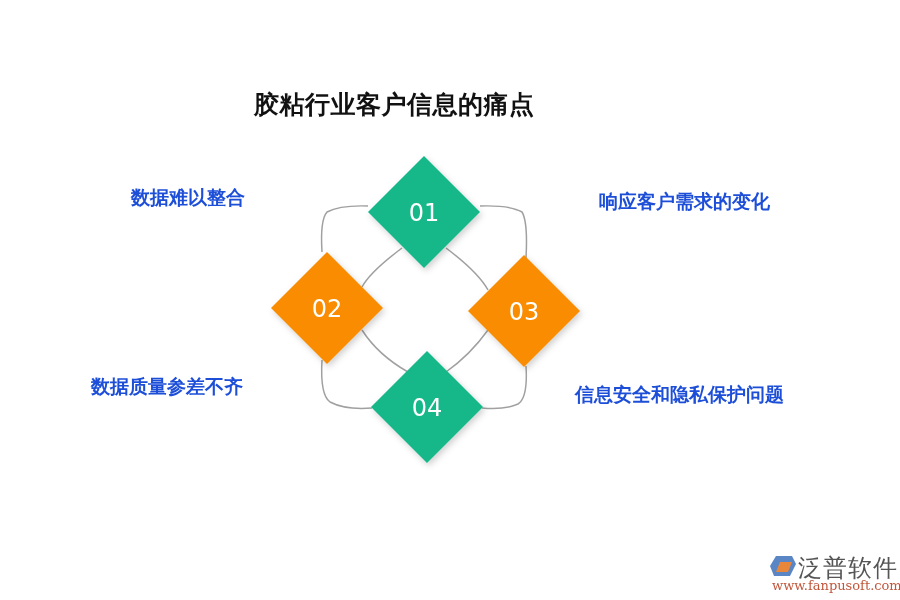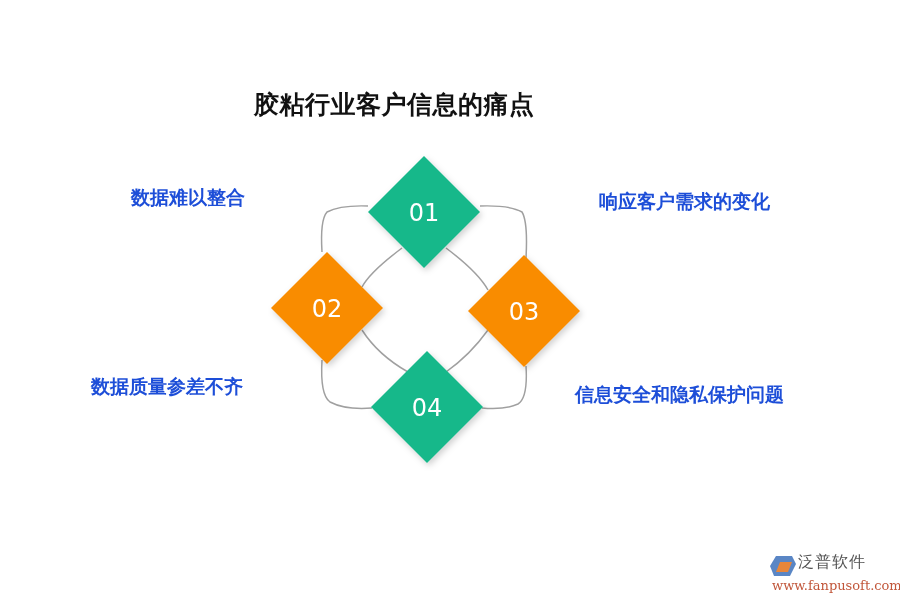--- a/index.html
+++ b/index.html
@@ -2,21 +2,21 @@
 <html><head>
 <meta charset="utf-8">
 <style>
   html,body{margin:0;padding:0;background:#ffffff;}
   body{width:900px;height:600px;position:relative;overflow:hidden;font-family:"DejaVu Sans","Liberation Sans",sans-serif;}
   .title{position:absolute;left:254px;top:88px;font-size:25px;font-weight:bold;color:#111;letter-spacing:0.5px;white-space:nowrap;text-align:center;}
   .label{position:absolute;font-size:19px;font-weight:bold;color:#1d4ed8;white-space:nowrap;}
   svg.diagram{position:absolute;left:0;top:0;}
   .num{font-family:"DejaVu Sans","Liberation Sans",sans-serif;font-size:24px;fill:#fff;}
   .logo{position:absolute;left:768px;top:552px;width:130px;height:44px;}
-  .logo-name{position:absolute;left:30px;top:0;font-size:16px;color:#555;letter-spacing:1px;white-space:nowrap;}
+  .logo-name{position:absolute;left:30px;top:0;font-size:24px;color:#555;letter-spacing:1px;white-space:nowrap;}
   .logo-url{position:absolute;left:4px;top:26px;font-family:"DejaVu Serif","Liberation Serif",serif;font-size:13px;color:#c1563a;white-space:nowrap;}
 </style>
 </head>
 <body>
 
 <div class="title">胶粘行业客户信息的痛点</div>
 
 <div class="label" style="left:131px;top:185px;">数据难以整合</div>
 <div class="label" style="left:91px;top:374px;">数据质量参差不齐</div>
 <div class="label" style="left:599px;top:189px;">响应客户需求的变化</div>

